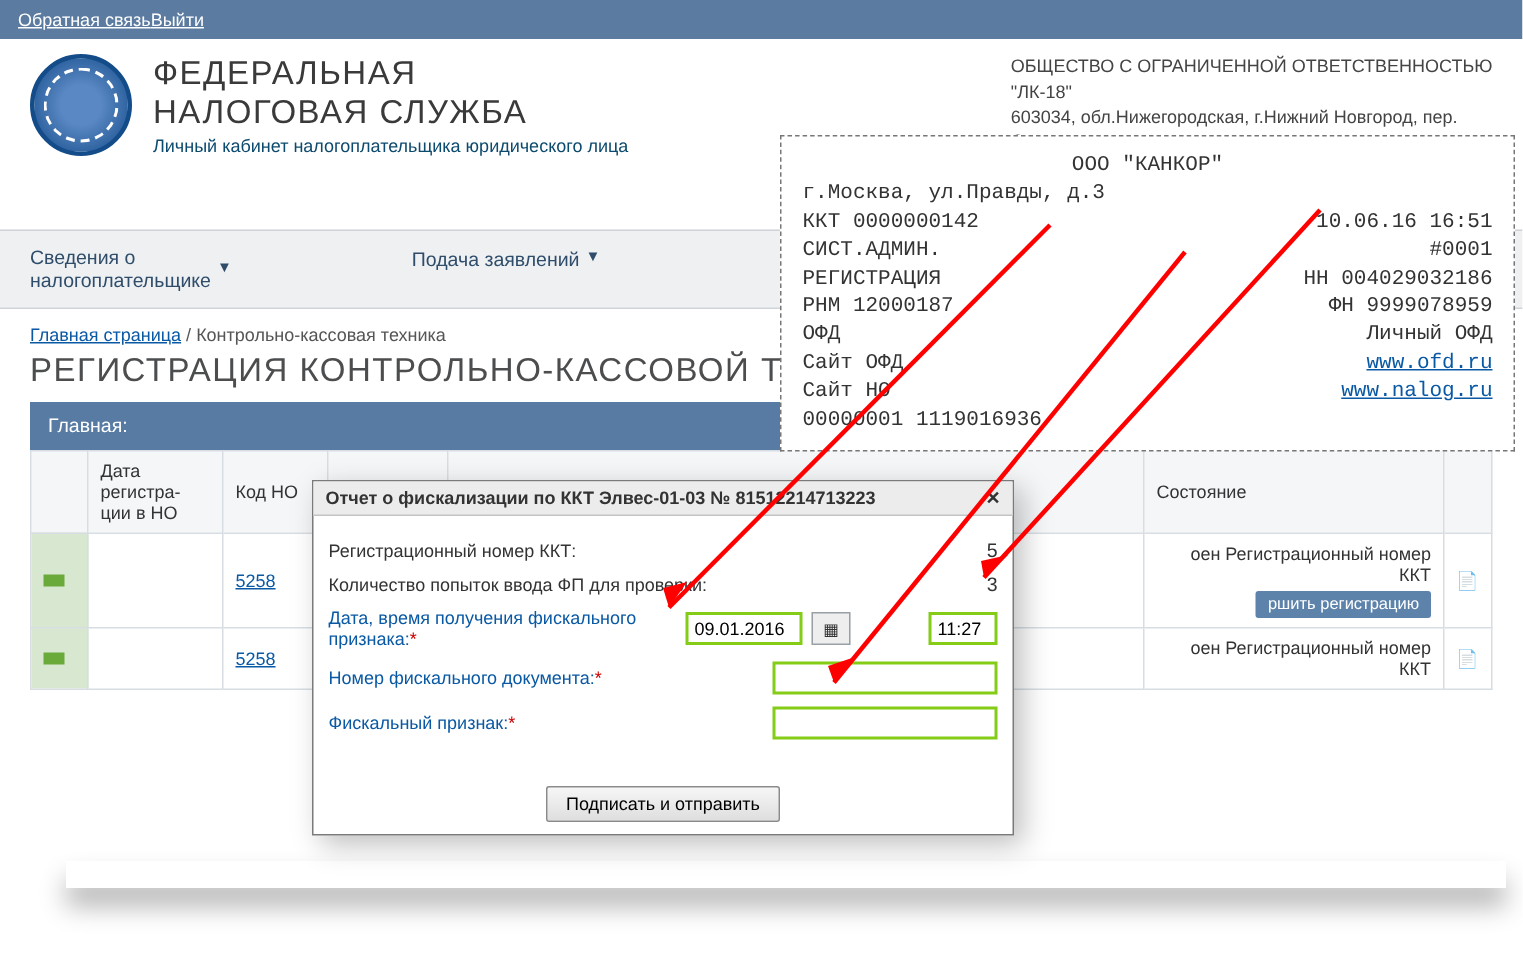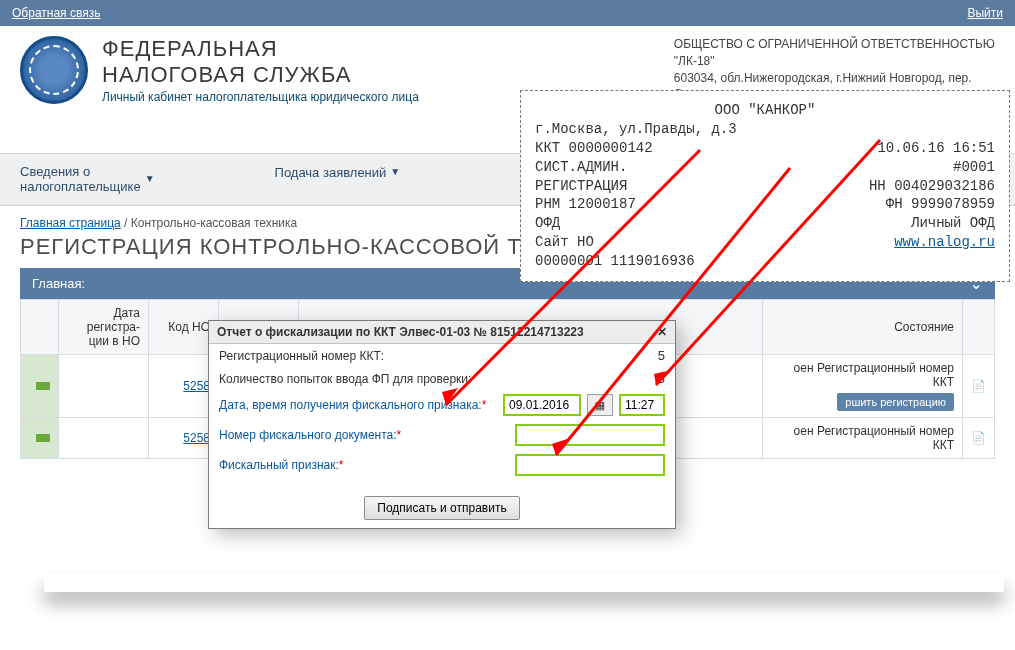--- a/index.html
+++ b/index.html
@@ -1,20 +1,20 @@
 <!DOCTYPE html>
 <html><head>
 <meta charset="utf-8">
 <style>
 *{box-sizing:border-box;margin:0;padding:0}
 body{font-family:Arial,Helvetica,sans-serif;font-size:13px;background:#fff;color:#333;width:1015px;height:650px;overflow:hidden;position:relative}
 a{color:#0a59a4;text-decoration:underline}
 
 .topbar{background:#5b7ba1;height:26px;line-height:26px;color:#fff;font-size:12px}
-.topbar-inner{padding:0 12px;display:flex;justify-content:space-between}
+.topbar-inner{padding:0 12px;display:flex;}
 .topbar .link{text-decoration:underline;cursor:pointer}
 
 .header{padding:10px 20px;display:flex;gap:14px}
 .logo{width:68px;height:68px;border:3px solid #134c88;border-radius:50%;flex:0 0 68px;position:relative;background:radial-gradient(#5a88c4 30%,#134c88)}
 .logo:after{content:"";position:absolute;inset:6px;border-radius:50%;border:2px dashed #fff}
 .title-block h1{font-size:22px;font-weight:400;color:#3a3a3a;letter-spacing:1px}
 .title-block .sub{font-size:12px;color:#0c4a6e;margin-top:2px}
 .header-right{margin-left:auto;font-size:12px;color:#444;line-height:1.4}
 
 .nav{background:#eef0f2;border-top:1px solid #d0d4d9;border-bottom:1px solid #d0d4d9;padding:10px 20px;display:flex;gap:120px;font-size:13px;color:#2f4d6b}
@@ -24,32 +24,32 @@
 
 .content{padding:10px 20px}
 .breadcrumb{font-size:12px;color:#555;margin-bottom:4px}
 .breadcrumb a{color:#0a59a4}
 .page-title{font-size:22px;color:#4b4d4f;letter-spacing:1px;font-family:Arial Narrow,Arial;margin-bottom:8px}
 
 .filters{background:#587ba3;color:#fff;padding:6px 12px;font-size:13px;display:flex;justify-content:space-between;align-items:center}
 .filters .chev{font-size:16px}
 
 .grid{border-collapse:collapse;width:100%}
-.grid th,.grid td{border:1px solid #d7dde3;padding:6px 8px;font-size:12px;text-align:right;vertical-align:middle}
+.grid th,.grid td{border:1px solid #d7dde3;padding:6px 8px;font-size:12px;text-align:left;vertical-align:middle}
 .grid th{background:#f4f6f8;font-weight:400;color:#333}
 .grid td.left{text-align:left}
 .grid td.right{text-align:right}
 .greencell{background:#d8e8d0}
 .greencell .bar{display:inline-block;width:14px;height:8px;background:#6aaa3a}
 .state-btn{display:inline-block;background:#5d83ab;color:#fff;padding:3px 8px;font-size:11px;border-radius:2px;margin-top:4px}
 
 .modal{position:absolute;left:208px;top:320px;width:468px;background:#fff;border:1px solid #7a7a7a;box-shadow:6px 6px 18px rgba(0,0,0,.25);z-index:40}
 .modal-head{background:#ececec;border-bottom:1px solid #c3c3c3;padding:4px 8px;font-size:12px;font-weight:bold;display:flex;justify-content:space-between}
 .modal-head .x{cursor:pointer;font-weight:bold}
-.modal-body{padding:4px 10px}
+.modal-body{padding:15px 10px}
 .mrow{display:flex;align-items:center;margin-bottom:8px;gap:6px}
 .mrow .lbl{flex:1;font-size:12px}
 .mrow .lbl.u{color:#0a59a4}
 .req{color:#c00}
 .mval{width:30px;text-align:right}
 .inp{border:2px solid #84cc16;height:22px;padding:0 4px;font-size:12px}
 .modal-actions{text-align:center;padding:8px}
 .btn{background:linear-gradient(#f6f6f6,#dedede);border:1px solid #8a8a8a;padding:4px 12px;font-size:12px;cursor:pointer;border-radius:2px}
 .cal-btn{width:26px;height:22px;border:1px solid #9aa0a6;display:inline-flex;align-items:center;justify-content:center;font-size:11px;background:#eee}
 
@@ -164,20 +164,24 @@
     </div>
   <div class="row">
       <span>РНМ 12000187</span>
       <span>ФН 9999078959</span>
     </div>
   <div class="row">
       <span>ОФД</span>
       <span>Личный ОФД</span>
     </div>
   <div class="row">
+      <span>Сайт ОФД</span>
+      <a>www.ofd.ru</a>
+    </div>
+  <div class="row">
       <span>Сайт НО</span>
       <a>www.nalog.ru</a>
     </div>
   <div>00000001 1119016936</div>
 </div>
 
 <div class="modal">
   <div class="modal-head">
     <span>Отчет о фискализации по ККТ Элвес-01-03 № 81512214713223</span>
     <span class="x">✕</span>
@@ -188,21 +192,21 @@
         <span class="mval">5</span>
       </div>
     <div class="mrow">
         <span class="lbl">Количество попыток ввода ФП для проверки:</span>
         <span class="mval">3</span>
       </div>
     <div class="mrow">
       <span class="lbl u"><span>Дата, время получения фискального признака:</span><span class="req">*</span></span>
       <input class="inp" style="width: 78px;" value="09.01.2016">
       <span class="cal-btn">▦</span>
-      <input class="inp" style="width: 46px;" value="11:27">
+      <input class="inp" style="width: 46px; margin-left: 46px;" value="11:27">
     </div>
     <div class="mrow">
       <span class="lbl u"><span>Номер фискального документа:</span><span class="req">*</span></span>
       <input class="inp" style="width: 150px;">
     </div>
     <div class="mrow">
       <span class="lbl u"><span>Фискальный признак:</span><span class="req">*</span></span>
       <input class="inp" style="width: 150px;">
     </div>
   </div>

